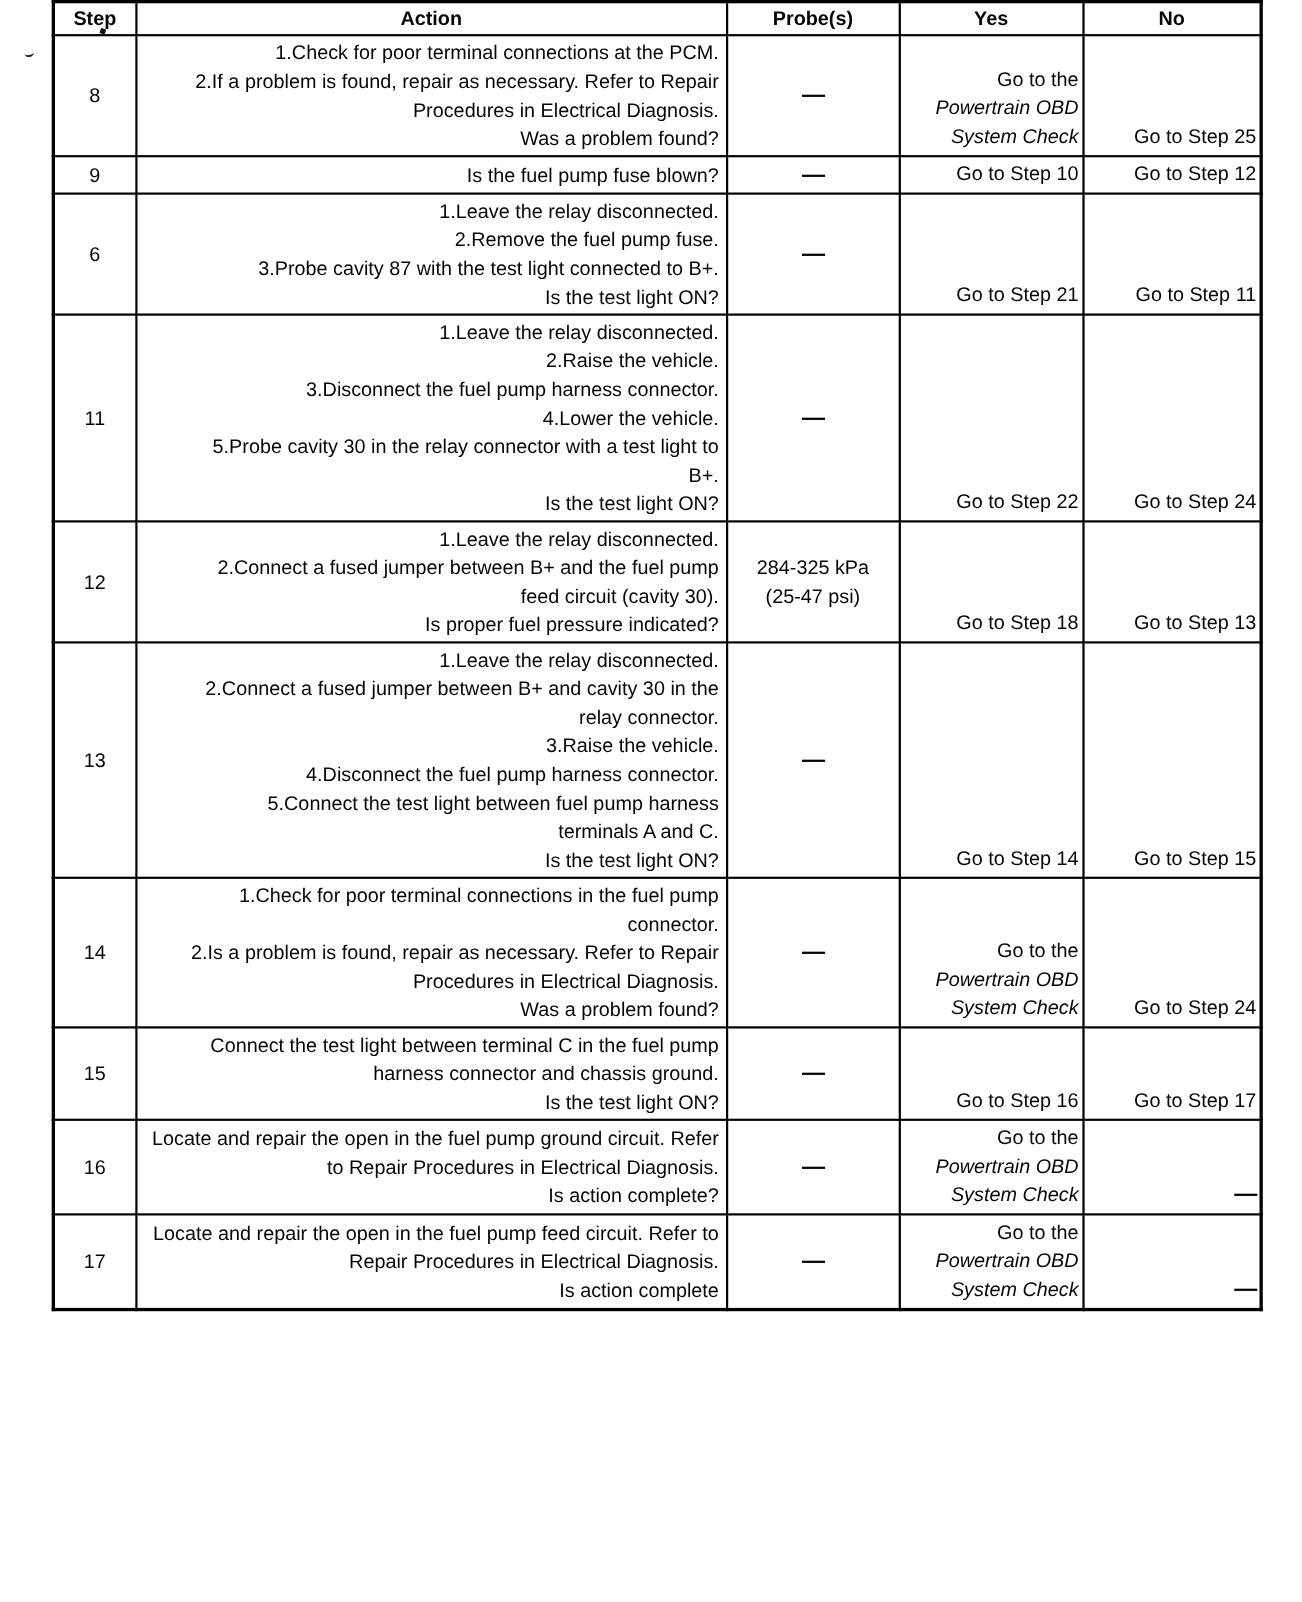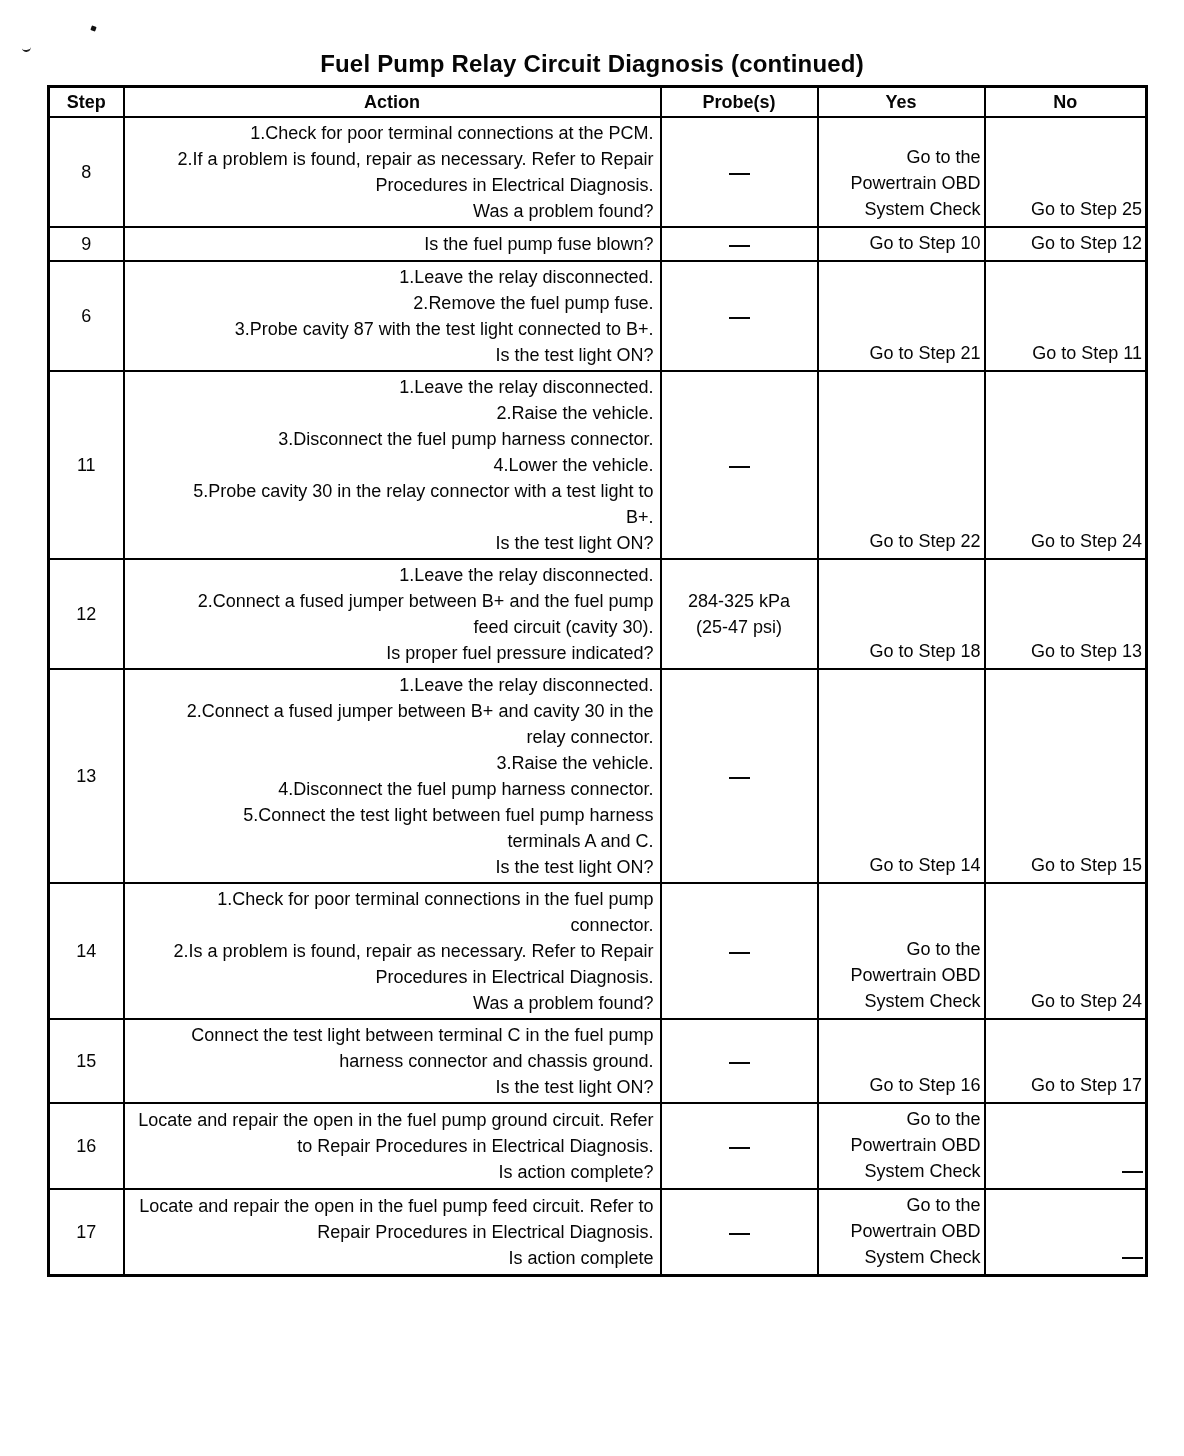--- a/index.html
+++ b/index.html
@@ -93,30 +93,29 @@
   td.ans {
     vertical-align: bottom;
     text-align: right;
     padding: 2px 3px 4px 3px;
   }
   .dash {
     font-weight: bold;
     font-size: 21px;
     letter-spacing: -1px;
   }
-  .it { }
+  .it { font-style: italic; }
 </style>
 </head>
 <body>
 
 <div class="page">
   <span class="mark-dot"></span>
   <span class="mark-tick"></span>
 
-  <h1 class="title">Fuel Pump Relay Circuit Diagnosis (continued)</h1>
 
   <table class="diag">
     <colgroup>
       <col style="width:75px">
       <col style="width:537px">
       <col style="width:157px">
       <col style="width:167px">
       <col style="width:162px">
     </colgroup>
     <thead>

